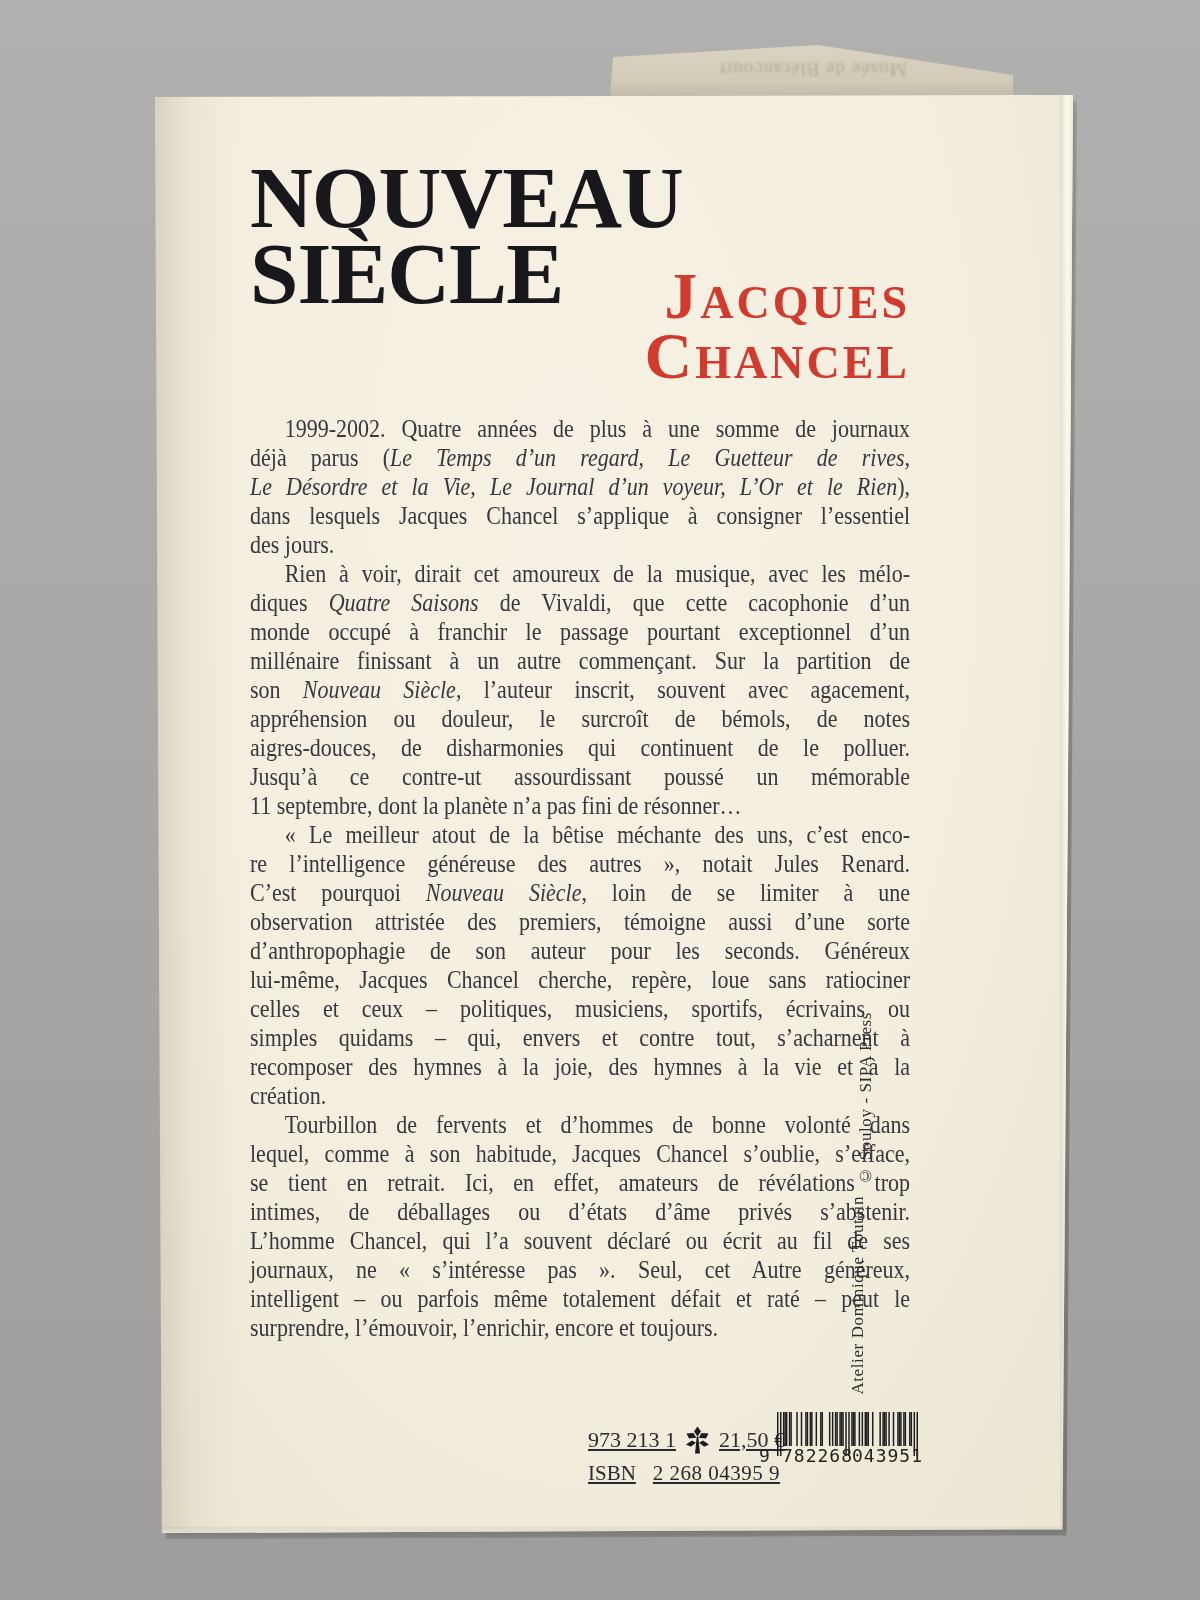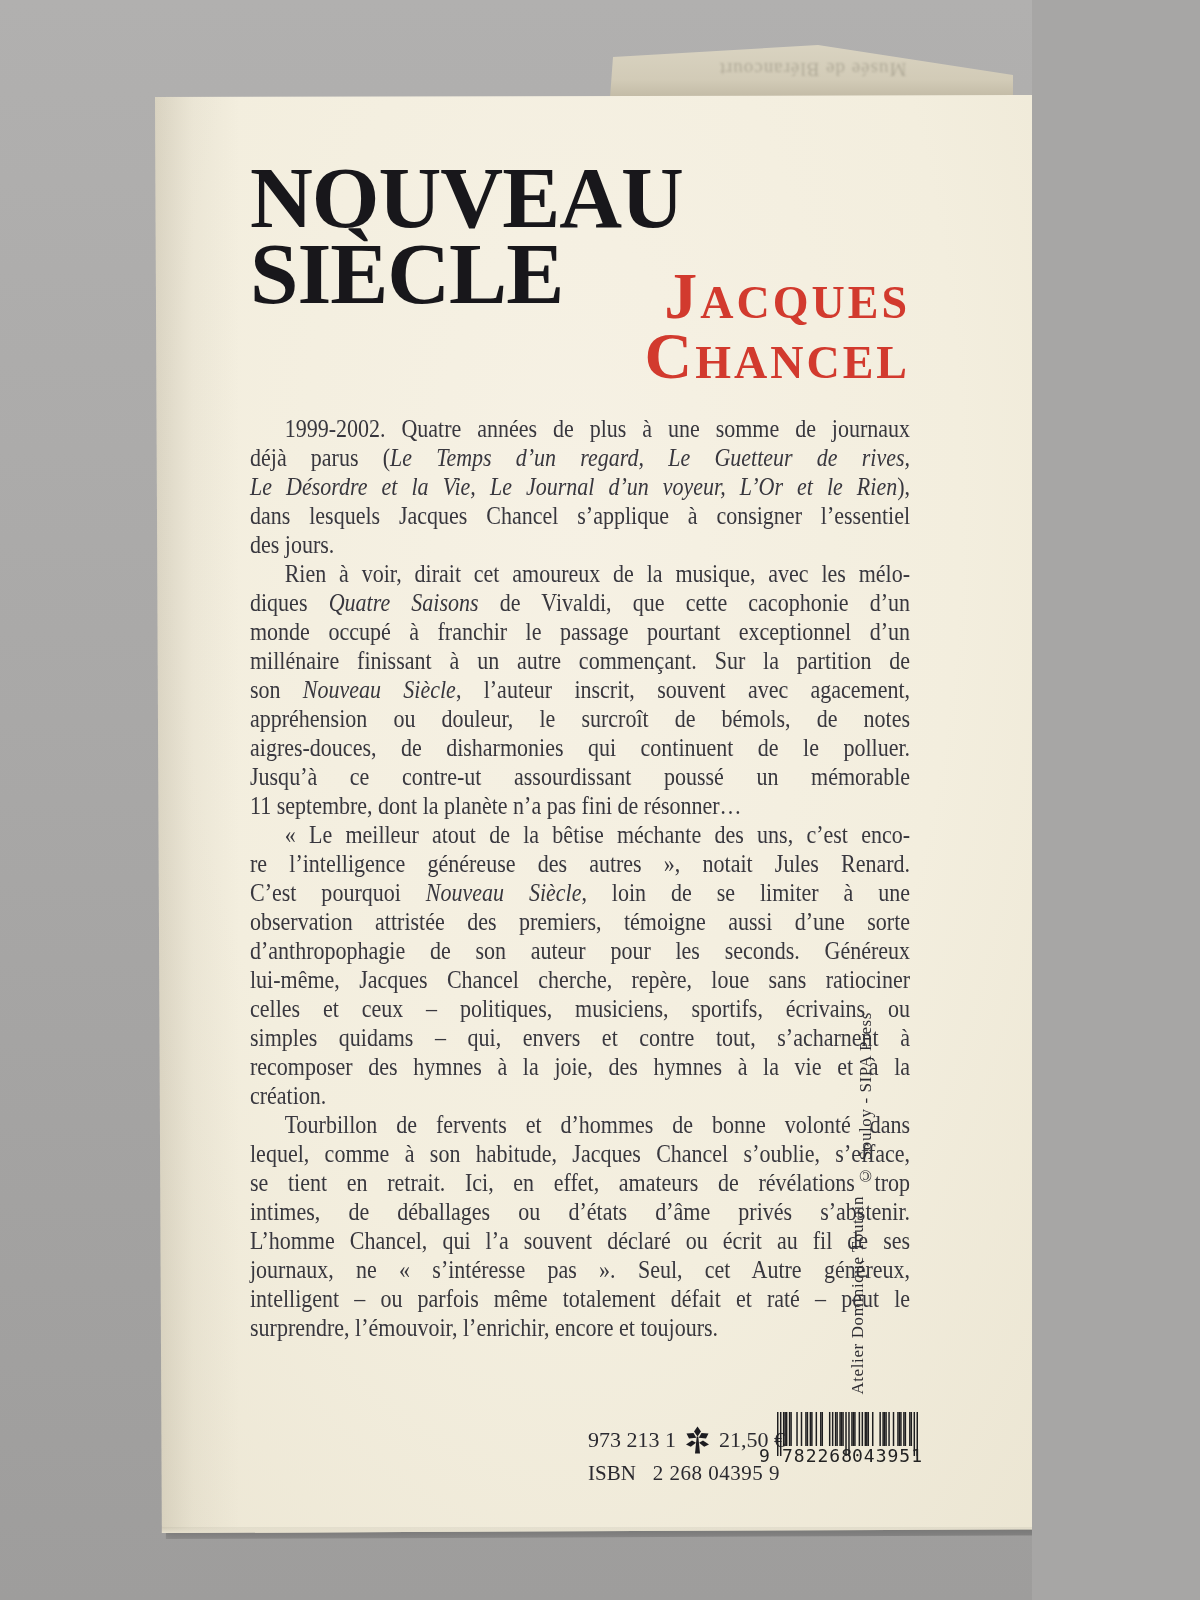--- a/index.html
+++ b/index.html
@@ -1,17 +1,17 @@
 <!DOCTYPE html>
 <html><head>
 <meta charset="utf-8">
 <style>
   html,body{margin:0;padding:0;background:#a7a6a5;}
   .stage{
-    position:relative;width:1032px;height:1600px;overflow:hidden;
+    position:relative;width:1200px;height:1600px;overflow:hidden;
     background:linear-gradient(180deg,#b1b0af 0%,#a9a8a7 45%,#9e9d9c 100%);
     font-family:"Liberation Serif","DejaVu Serif",serif;
   }
 
   
   .loose-paper{
     position:absolute;left:600px;top:42px;width:420px;height:58px;
     clip-path:polygon(10px 56px,13px 15px,218px 3px,413px 33px,413px 56px);
     background:linear-gradient(180deg,#dad4c2 0%,#d2cbb7 65%,#c0b8a3 100%);
   }
@@ -52,21 +52,21 @@
   .blurb{
     position:absolute;left:95px;top:319px;width:780px;
     transform:scaleX(0.8462);transform-origin:0 0;
     font-size:26px;line-height:29px;color:#38373e;
   }
   .bline{text-align:justify;text-align-last:justify;}
   .bline.plast{text-align-last:left;}
   .bline.pfirst{text-indent:41px;}
   .it{font-style:italic;}
 
-  .imprint{position:absolute;left:433px;top:1330px;color:#2b2a30;white-space:nowrap;}
+  .imprint{position:absolute;left:433px;top:1330px;color:#2b2a30;white-space:nowrap;text-decoration:underline;}
   .imprint-l1{font-size:22px;line-height:19px;}
   .logo-svg{vertical-align:-8px;margin:0 8px;}
   .imprint-l2{font-size:21px;line-height:17px;margin-top:10px;}
   .isbn-num{margin-left:17px;letter-spacing:.5px;}
 
   .barcode{position:absolute;left:622px;top:1317px;width:141px;height:70px;}
   .bc-digit{position:absolute;top:33px;font-family:"DejaVu Sans Mono","Liberation Mono",monospace;
     font-size:18px;color:#222;letter-spacing:1px;}
   .bc-first{left:-18px;}
   .bc-left{left:5px;width:61px;text-align:left;}

